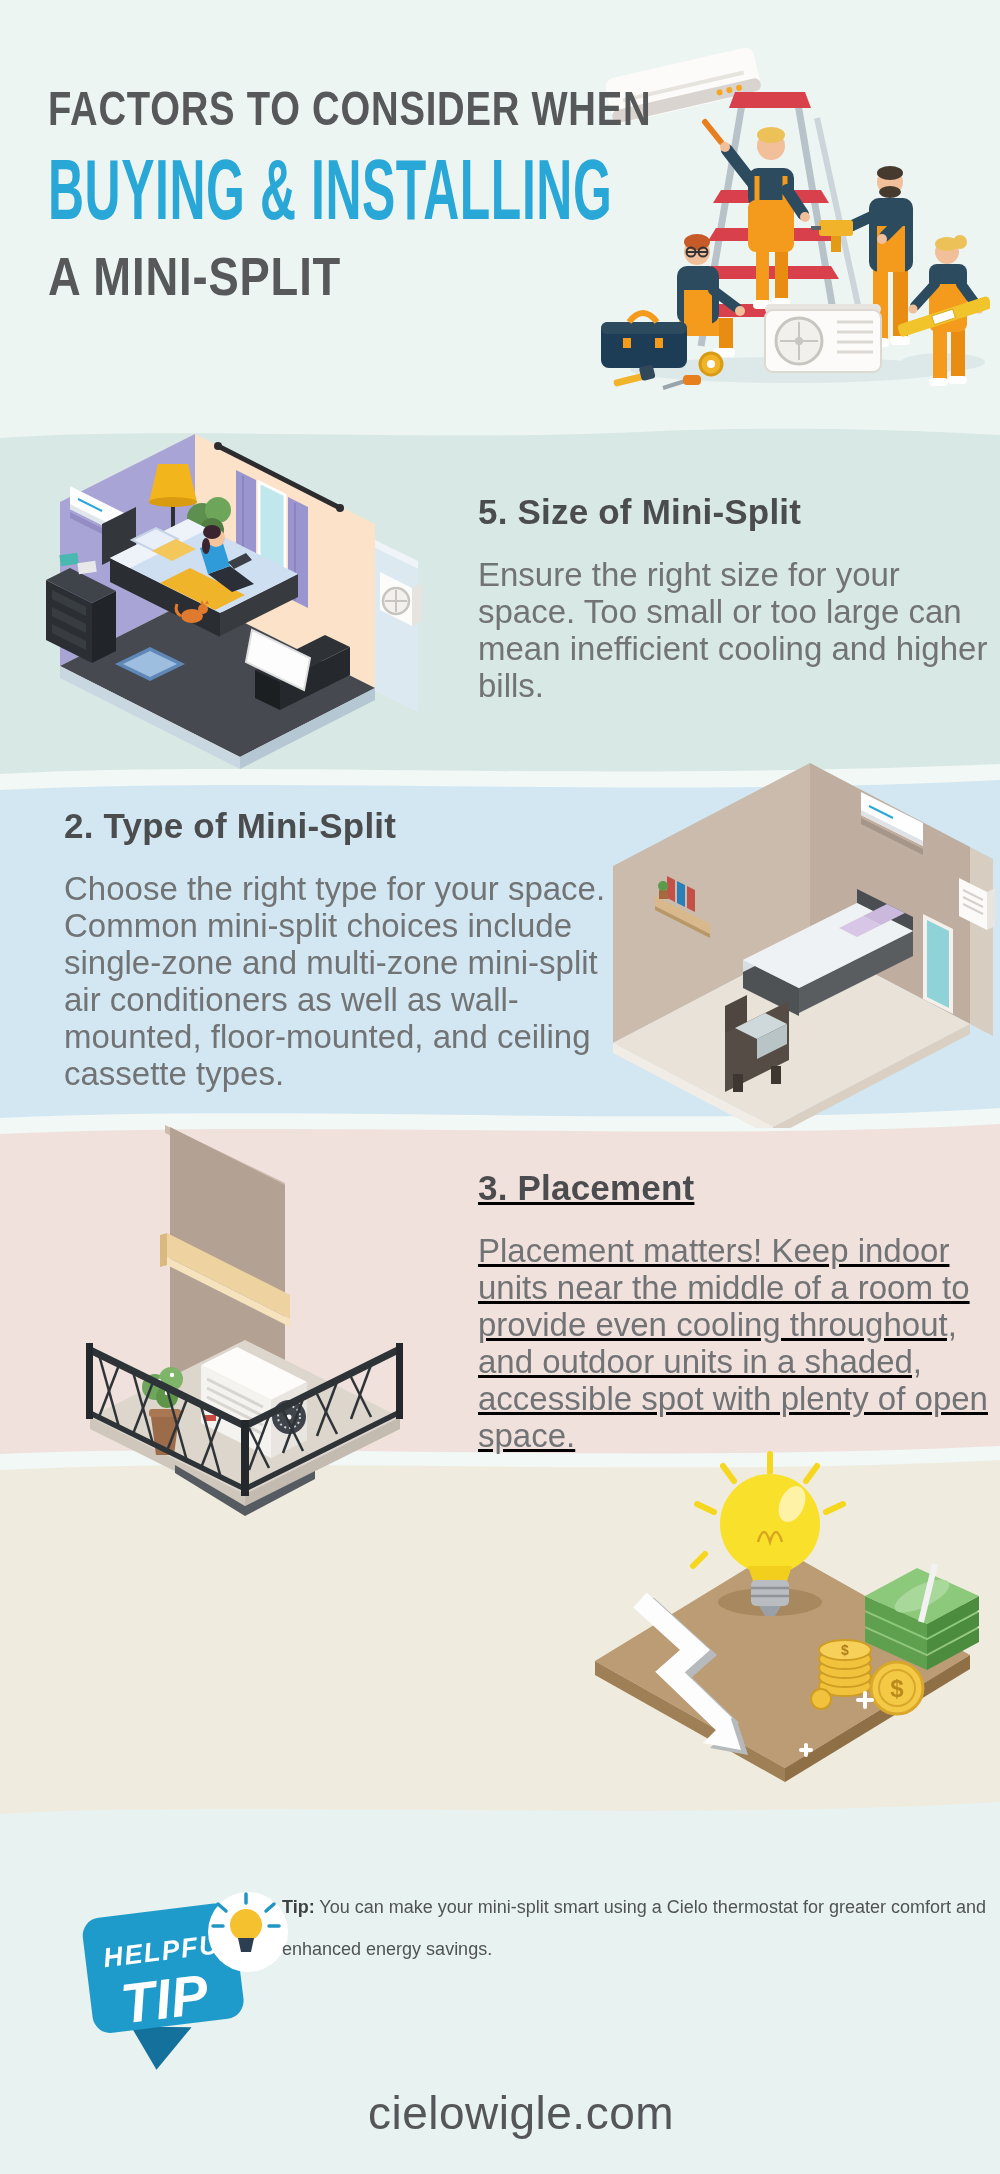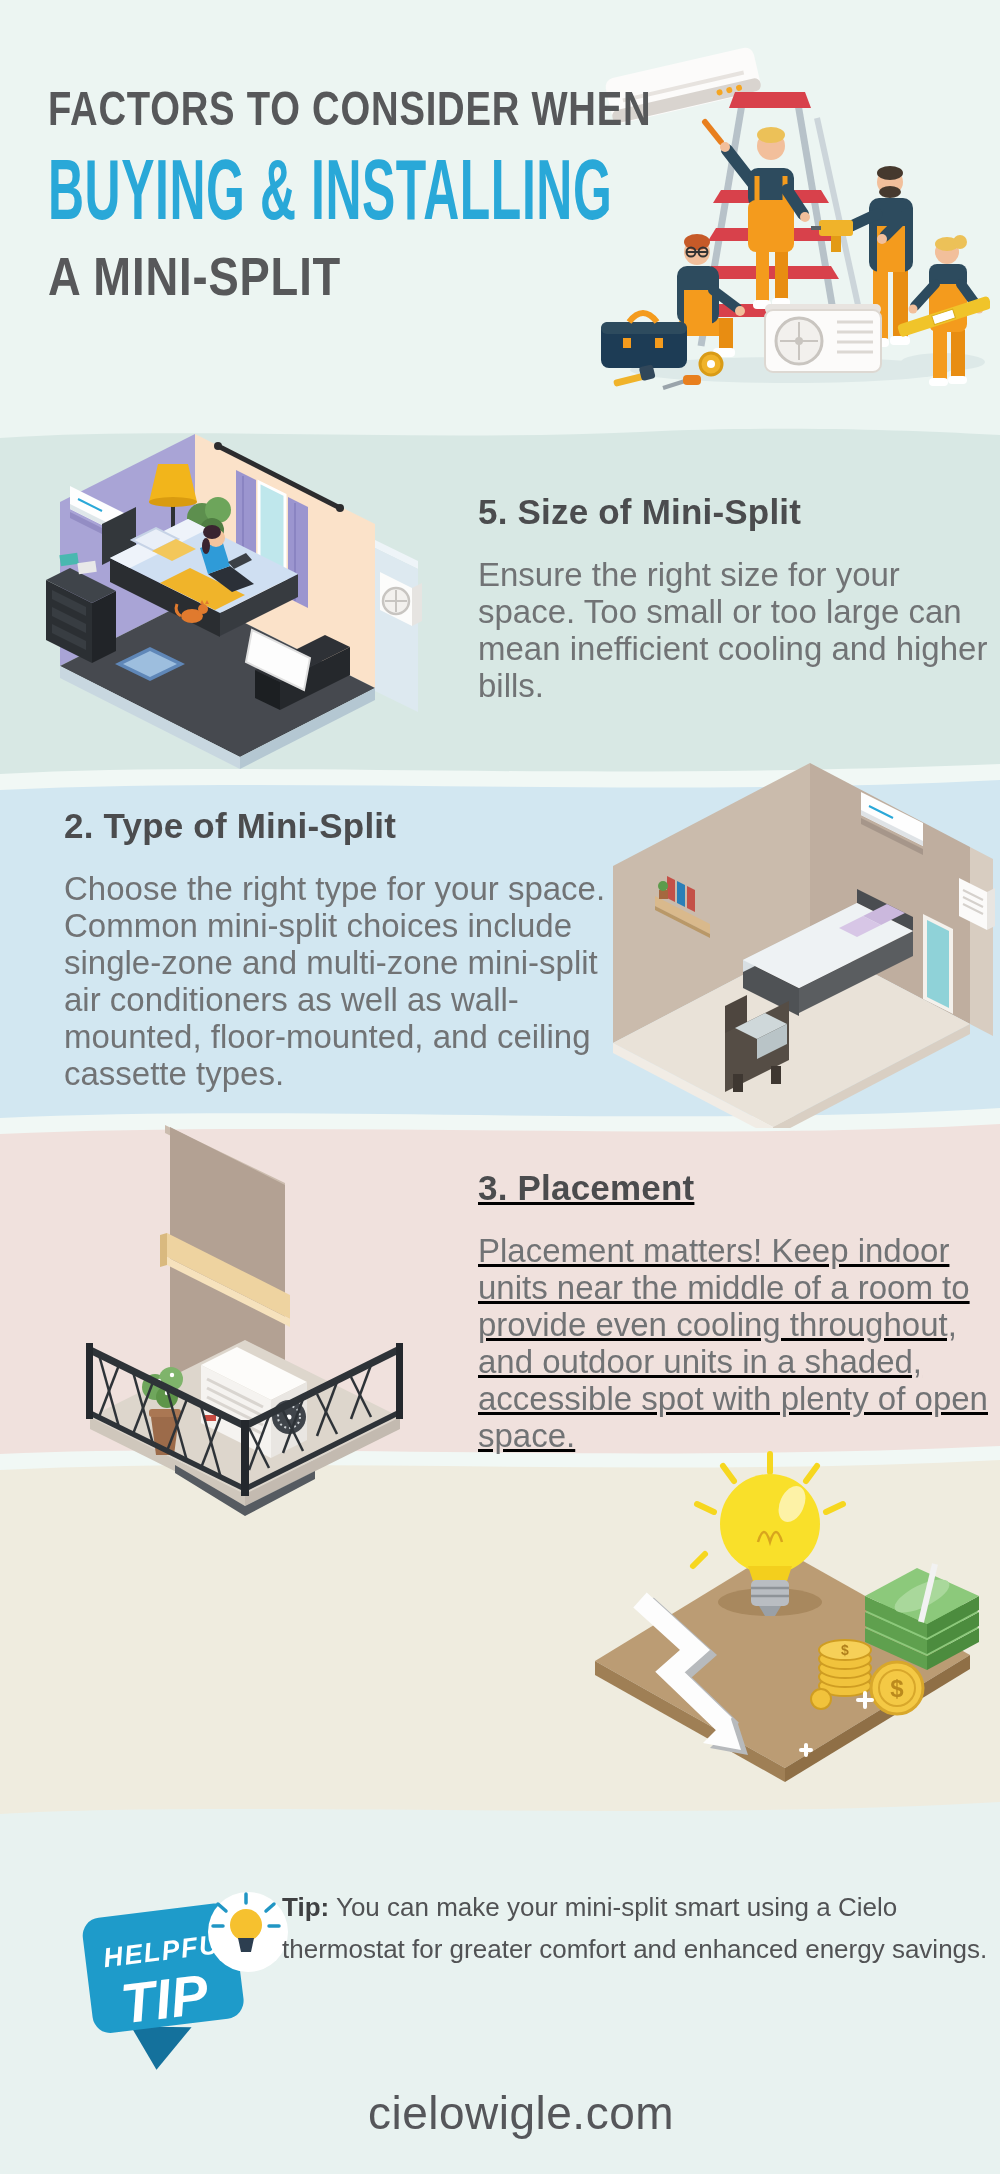--- a/index.html
+++ b/index.html
@@ -17,21 +17,21 @@
   .kicker{font-size:49px;color:#57585a;transform:scaleX(.78);letter-spacing:1px;}
   .title{margin-top:13px;font-size:86px;color:#29a8d8;transform:scaleX(.58);letter-spacing:1px;}
   .subtitle{margin-top:17px;font-size:54px;color:#57585a;transform:scaleX(.84);letter-spacing:1px;}
   
   .s1{left:478px;top:492px;width:512px;}
   .s2{left:64px;top:806px;width:545px;}
   .s3{left:478px;top:1168px;width:512px;text-decoration:underline;}
   .s4{left:64px;top:1536px;width:512px;}
   
   .tip-par{position:absolute;left:282px;top:1886px;width:706px;z-index:4;margin:0;
-           font-size:26px;line-height:42px;color:#515254;}
+           font-size:18px;line-height:42px;color:#515254;}
   .tip-par b{font-weight:700;color:#3f4042;}
   .site{position:absolute;left:0;top:2086px;width:1000px;text-align:center;z-index:4;
         font-size:46px;color:#55565a;letter-spacing:.5px;margin-left:21px;}
 </style>
 </head>
 <body>
 
 <div id="page">
 
   <div class="band" style="top:0;height:404px;background:#ecf5f2;"></div>

